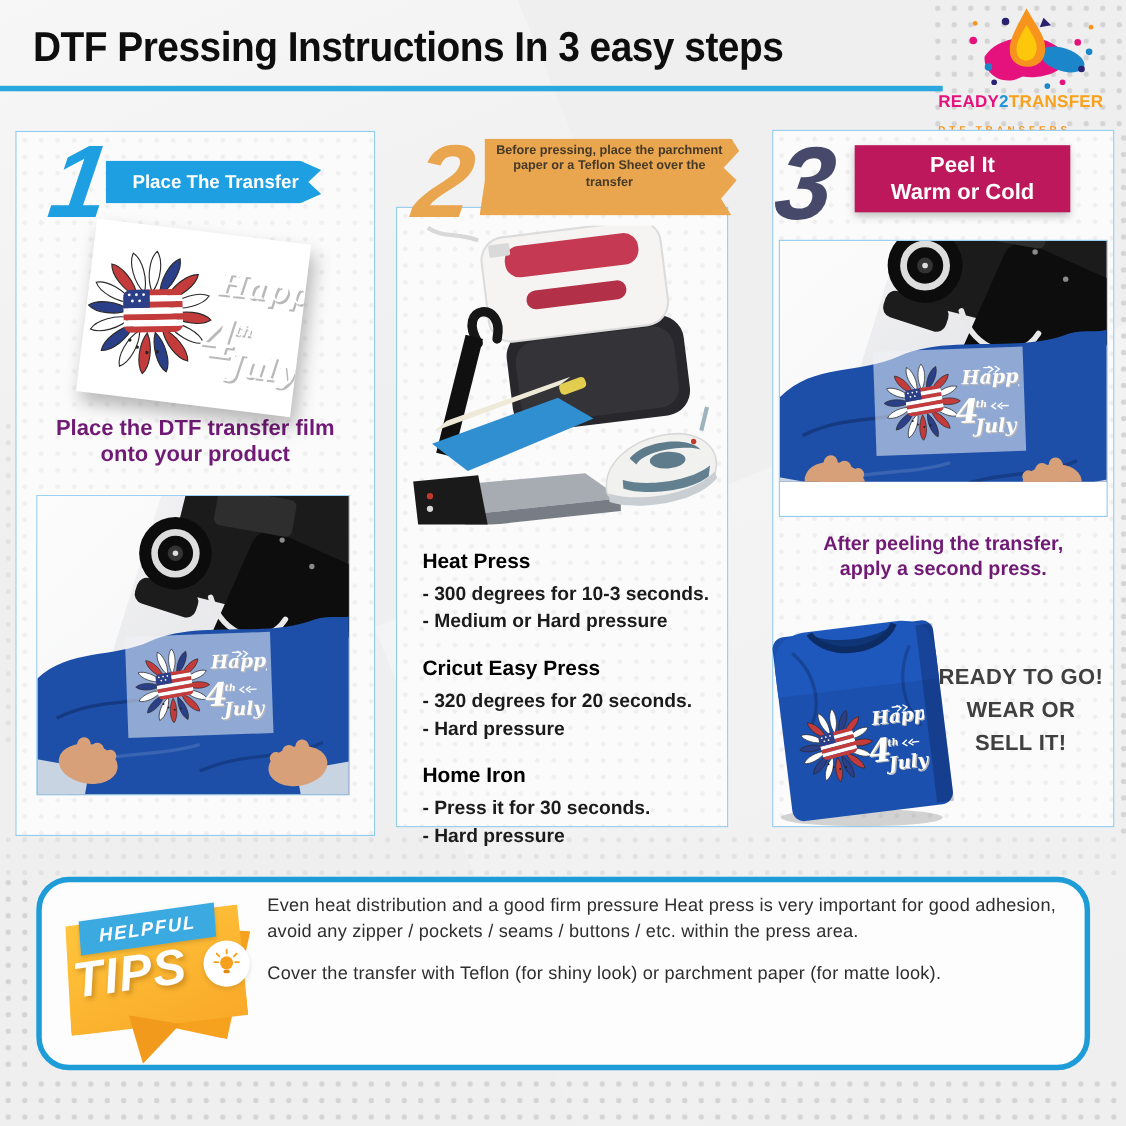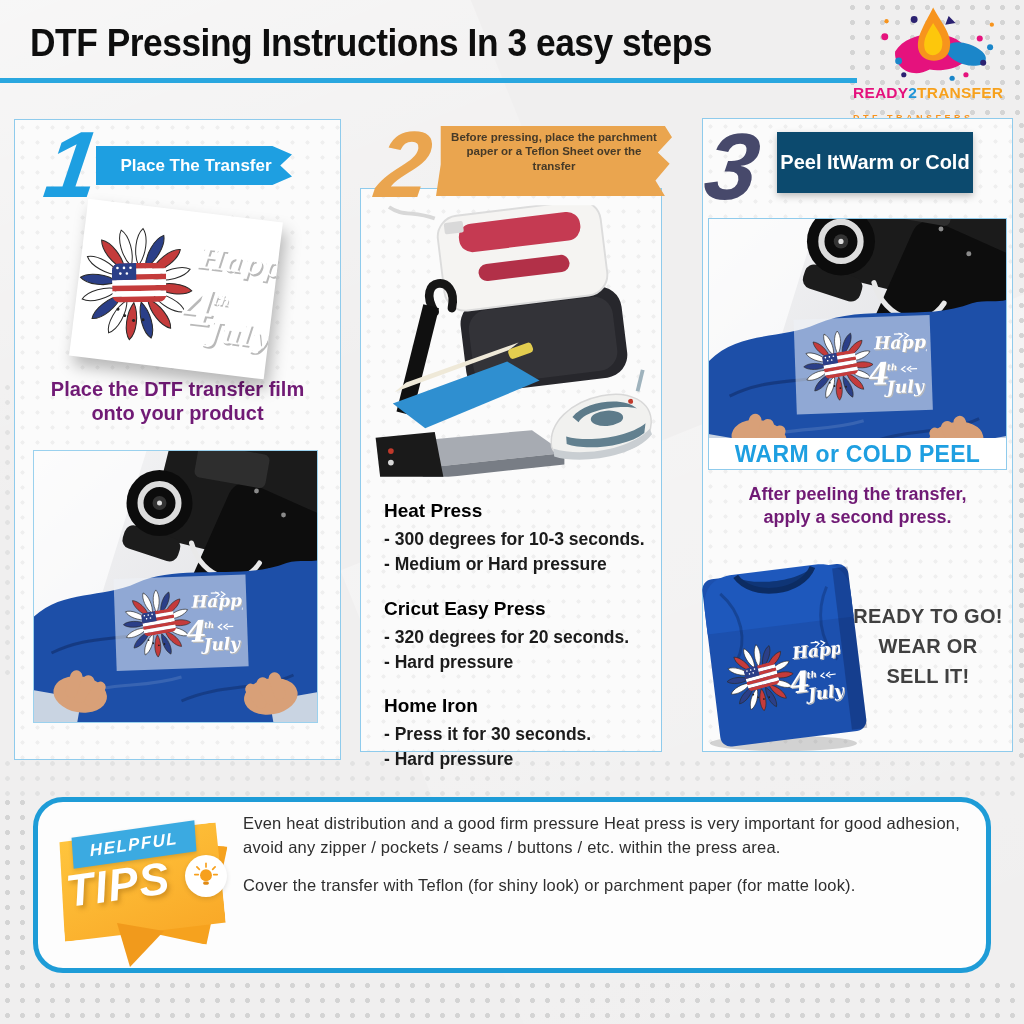--- a/index.html
+++ b/index.html
@@ -35,22 +35,22 @@
   #num3{left:706px;top:120px;color:#47496B;}
   .ribbon1{position:absolute;left:96px;top:146px;width:196px;height:39px;background:#1E9FE1;z-index:3;
     clip-path:polygon(0 0,90% 0,100% 22%,94% 50%,100% 78%,90% 100%,0 100%);
     display:flex;align-items:center;justify-content:center;padding-right:22px;padding-left:26px;}
   .ribbon1 span{color:#fff;font-weight:bold;font-size:17px;white-space:nowrap;}
   .ribbon2{position:absolute;left:436px;top:126px;width:236px;height:70px;background:#EAA54F;z-index:3;
     clip-path:polygon(2% 0,97% 0,100% 16%,94% 38%,99% 54%,93% 78%,97% 100%,0 100%,2% 55%);
     text-align:center;padding-top:3px;}
   .ribbon2 .rt{color:#fff;font-weight:bold;font-size:19px;}
   .ribbon2 .rn{color:#463a28;font-weight:bold;font-size:11.5px;line-height:1.25;width:212px;margin:1px auto 0;}
-  .banner3{position:absolute;left:777px;top:132px;width:196px;height:61px;background:#0c4a6e;z-index:3;
-    box-shadow:0 3px 7px rgba(0,0,0,.25);display:flex;flex-direction:row;align-items:center;
+  .banner3{position:absolute;left:777px;top:132px;width:196px;height:61px;background:#be185d;z-index:3;
+    box-shadow:0 3px 7px rgba(0,0,0,.25);display:flex;flex-direction:column;align-items:center;
     justify-content:center;color:#fff;font-weight:bold;font-size:20px;line-height:1.25;}
   
   .film{position:absolute;left:78px;top:210px;width:196px;height:158px;background:#fff;
     transform:rotate(7deg);box-shadow:5px 9px 16px rgba(0,0,0,.28);z-index:2;}
   .caption{position:absolute;width:100%;text-align:center;font-weight:bold;color:#701a75;}
   #cap1{left:14px;top:377px;width:327px;font-size:20px;line-height:1.22;}
   .photo-frame{position:absolute;border:1.5px solid #9AD1EE;overflow:hidden;background:#e8e9ec;}
   #photo1{left:33px;top:450px;width:285px;height:273px;}
   
   #devices{position:absolute;left:368px;top:200px;width:286px;height:282px;}
@@ -390,21 +390,20 @@
       <h3>Home Iron</h3>
       <p>- Press it for 30 seconds.</p>
       <p>- Hard pressure</p>
     </div>
   </div>
 
   <div class="photo3-box">
     <svg id="photo3" viewBox="0 0 290 273" preserveAspectRatio="xMidYMid slice">
       <use href="#press-photo" xlink:href="#press-photo"></use>
     </svg>
-    <div class="peel-label">WARM or COLD PEEL</div>
   </div>
   <div class="caption" id="cap3">
     <div>After peeling the transfer,</div>
     <div>apply a second press.</div>
   </div>
   <svg id="folded" viewBox="0 0 175 215">
     <use href="#folded-shirt" xlink:href="#folded-shirt"></use>
   </svg>
   <div class="ready">
     <div>READY TO GO!</div>

